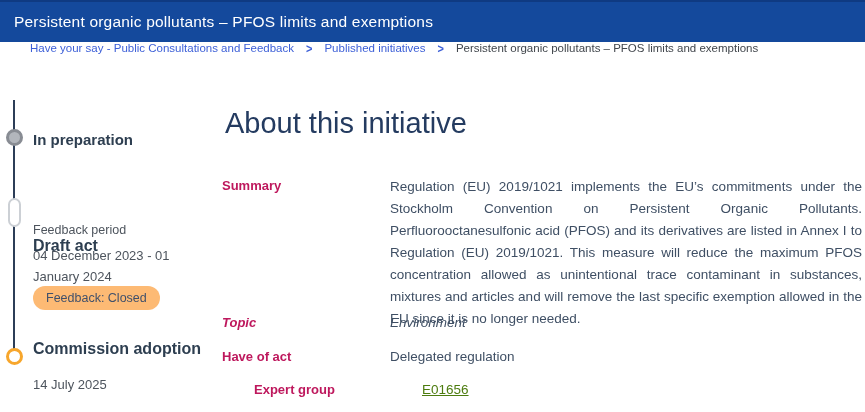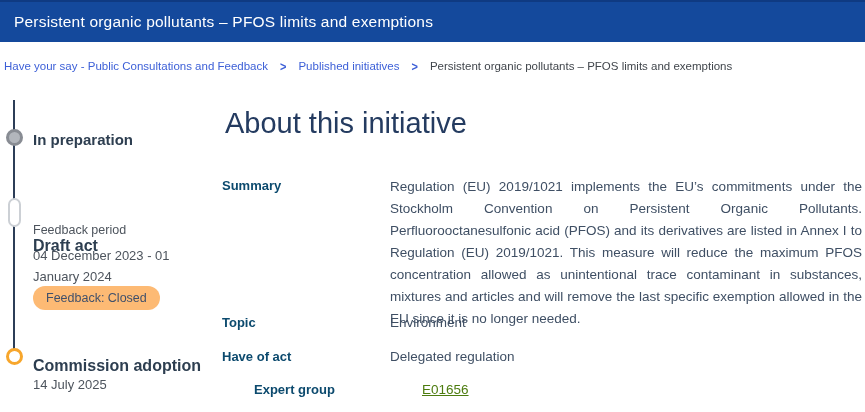--- a/index.html
+++ b/index.html
@@ -20,22 +20,22 @@
     display: flex; align-items: center;
     padding-left: 14px;
   }
   .page-header .title {
     color: #ffffff; font-size: 15.5px; font-weight: 400; letter-spacing: .2px;
   }
 
   
   .breadcrumb {
     position: absolute; top: 42px; left: 0; width: 865px; height: 30px;
-    display: flex; align-items: flex-end;
-    padding-left: 4px;
+    display: flex; align-items: flex-start;
+    padding-left: 30px;
     font-size: 11.5px;
     background: #ffffff;
   }
   .breadcrumb a.crumb-link {
     color: #3c5fd7; text-decoration: none; cursor: pointer;
   }
   .breadcrumb .sep {
     color: #3c5fd7; margin: 0 12px; font-size: 11px; font-weight: 700;
     transform: scaleY(1.2); display: inline-block;
   }
@@ -56,46 +56,46 @@
     background: #ffffff; border: 2px solid #ccd0d5; border-radius: 7px;
     position: absolute;
   }
   .marker-orange {
     left: 6px; top: 348px; width: 17px; height: 17px;
     background: #ffffff; border: 3px solid #f7a62c;
   }
   .stage-title { position: absolute; left: 33px; font-weight: 700; color: #2d3e50; text-align: right; }
   .t-inprep   { top: 131px; font-size: 15px; }
   .t-draft    { top: 196px; font-size: 16px; margin-top: 41px; }
-  .t-adoption { top: 357px; font-size: 16px; }
+  .t-adoption { top: 340px; font-size: 16px; }
   .stage-sub {
     position: absolute; left: 33px; color: #4d545d; font-size: 12.5px;
   }
   .s-feedback { top: 223px; }
   .s-dates    { top: 245px; width: 162px; font-size: 13px; line-height: 21px; }
   .s-adoptdate{ top: 377px; font-size: 13px; }
   .badge {
     position: absolute; left: 33px; top: 286px;
     background: #fdba74; color: #40506a;
     font-size: 12.5px;
     padding: 5px 13px; border-radius: 13px;
     display: inline-block;
   }
 
   
   .main-title {
     position: absolute; left: 225px; top: 107px;
     font-size: 29px; font-weight: 400; color: #243b60;
   }
   .def-row { position: absolute; left: 222px; display: flex; width: 640px; }
-  .def-label { width: 168px; flex: 0 0 168px; font-size: 13px; font-weight: 700; color: #0c4a6e; }
+  .def-label { width: 168px; flex: 0 0 168px; font-size: 13px; font-weight: 700; color: #be185d; }
   .def-value { flex: 1; font-size: 13.5px; color: #3f4f64; }
   .row-summary { top: 178px; }
   .row-summary .def-value { text-align: justify; line-height: 22px; margin-top: -2px; }
-  .row-topic   { top: 315px; }
+  .row-topic   { top: 315px; font-style: italic; }
   .row-type    { top: 349px; }
   .row-expert  { top: 382px; margin-left: 32px; }
   a.value-link { color: #4d7c0f; text-decoration: underline; cursor: pointer; }
 </style>
 </head>
 <body>
 
 <div class="page-header">
   <div class="title">Persistent organic pollutants – PFOS limits and exemptions</div>
 </div>

